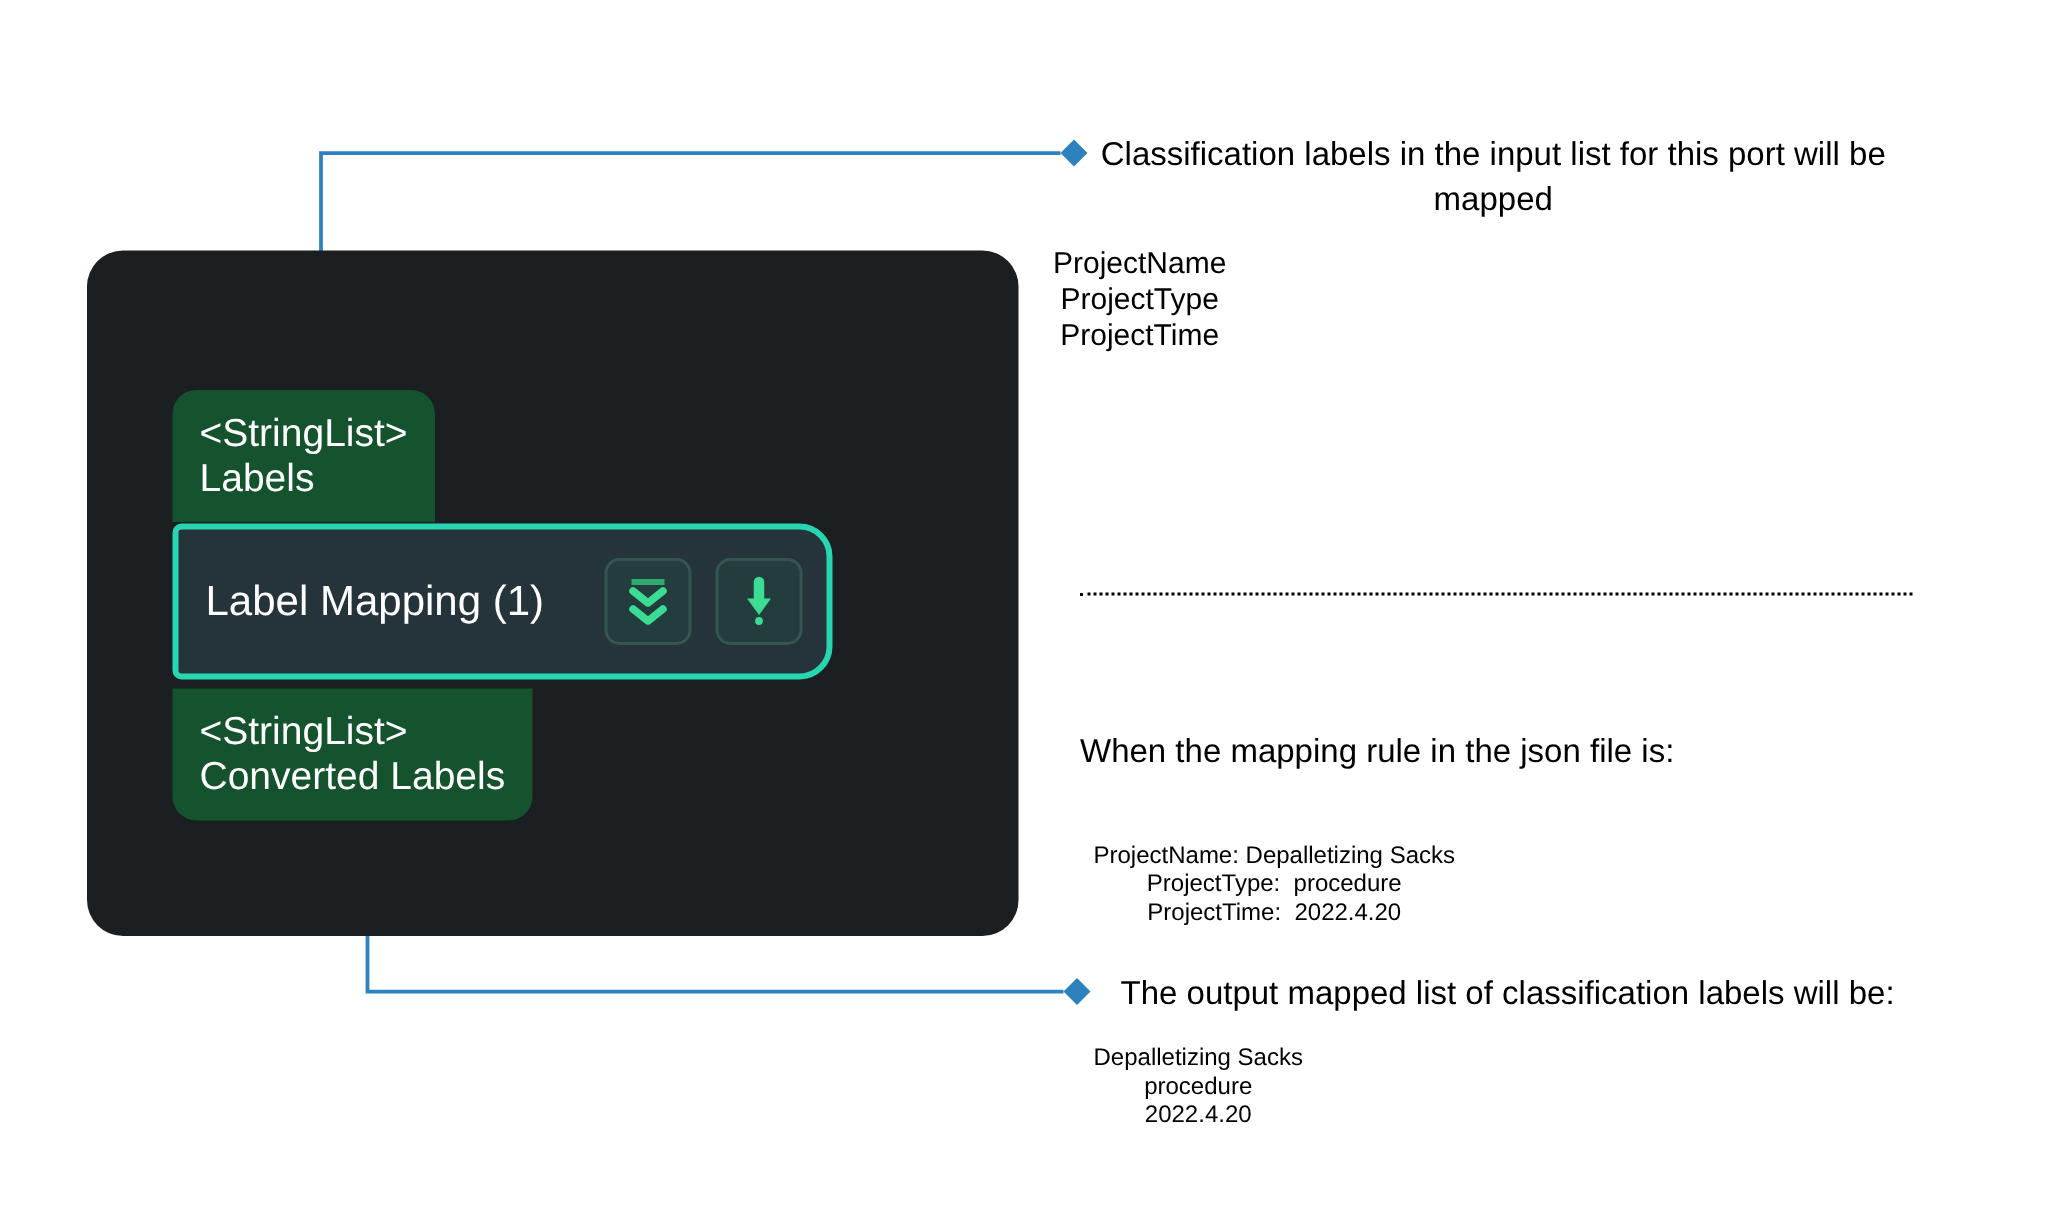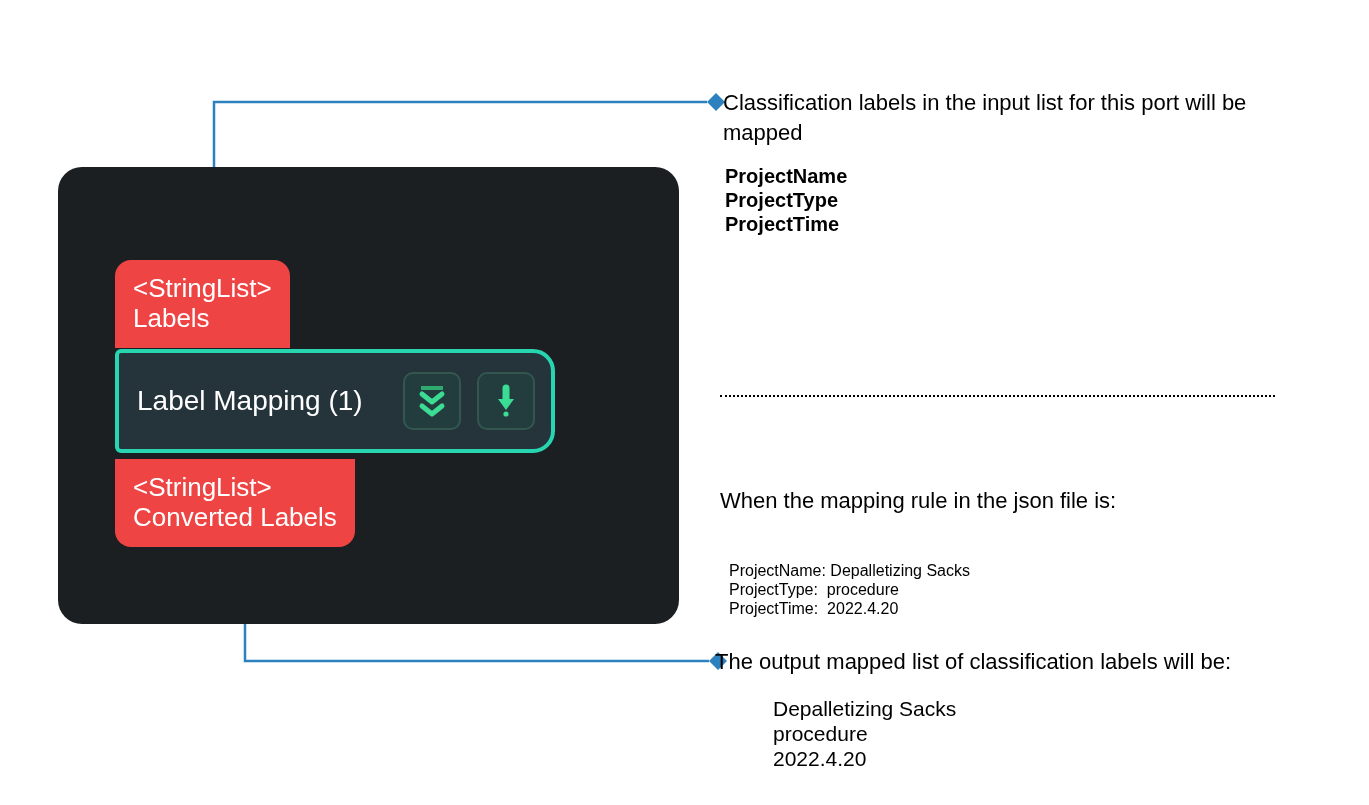--- a/index.html
+++ b/index.html
@@ -26,21 +26,21 @@
     left: 58px;
     top: 167px;
     width: 621px;
     height: 457px;
     background: #1b1f22;
     border-radius: 24px;
   }
   
   .port {
     position: absolute;
-    background: #ef4444;
+    background: #14532d;
     color: #ffffff;
     font-size: 26px;
     line-height: 1.15;
     padding: 14px 18px 14px 18px;
     border-radius: 16px 16px 16px 16px;
     white-space: pre;
   }
   .port-in {
     left: 115px;
     top: 260px;
@@ -89,35 +89,35 @@
     justify-content: center;
   }
   .icon-btn svg {
     width: 34px;
     height: 34px;
   }
   
   .rtext {
     position: absolute;
     color: #000;
+    text-align: center;
   }
   .desc1 {
     left: 723px;
     top: 88px;
     width: 545px;
     font-size: 22px;
     line-height: 1.35;
   }
   .list1 {
-    left: 725px;
+    left: 702px;
     top: 164px;
     font-size: 20px;
     line-height: 1.2;
     white-space: pre;
-    font-weight: bold;
   }
   .divider {
     position: absolute;
     left: 720px;
     top: 395px;
     width: 555px;
     border-top: 2px dotted #000;
     height: 0;
   }
   .desc2 {
@@ -126,31 +126,30 @@
     font-size: 22px;
   }
   .rules {
     left: 729px;
     top: 561px;
     font-size: 16px;
     line-height: 1.2;
     white-space: pre;
   }
   .desc3 {
-    left: 715px;
+    left: 747px;
     top: 649px;
     font-size: 22px;
   }
   .list2 {
     left: 729px;
     top: 696px;
-    font-size: 21px;
+    font-size: 16px;
     line-height: 1.2;
     white-space: pre;
-    margin-left: 44px;
   }
 </style>
 </head>
 <body>
 
 <svg class="connectors">
 
   <polyline points="214,258 214,102 707,102" fill="none" stroke="#2c81be" stroke-width="2.5"></polyline>
 
   <polygon points="214,246 222,254 214,262 206,254" fill="#2c81be"></polygon>

